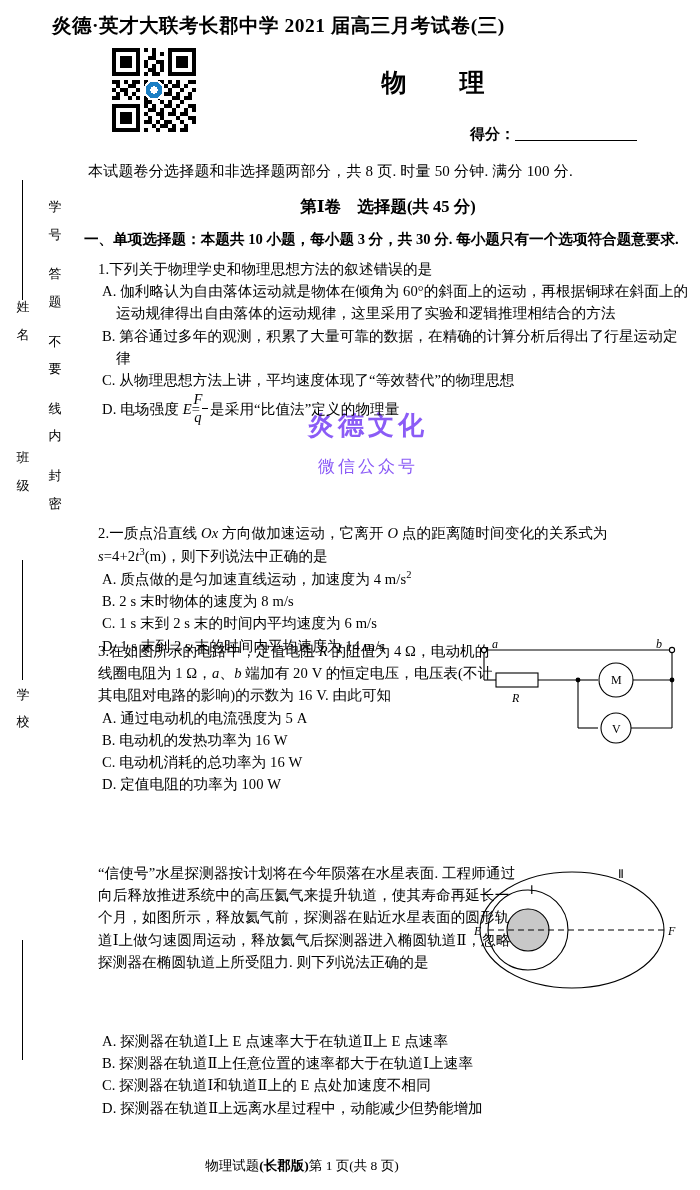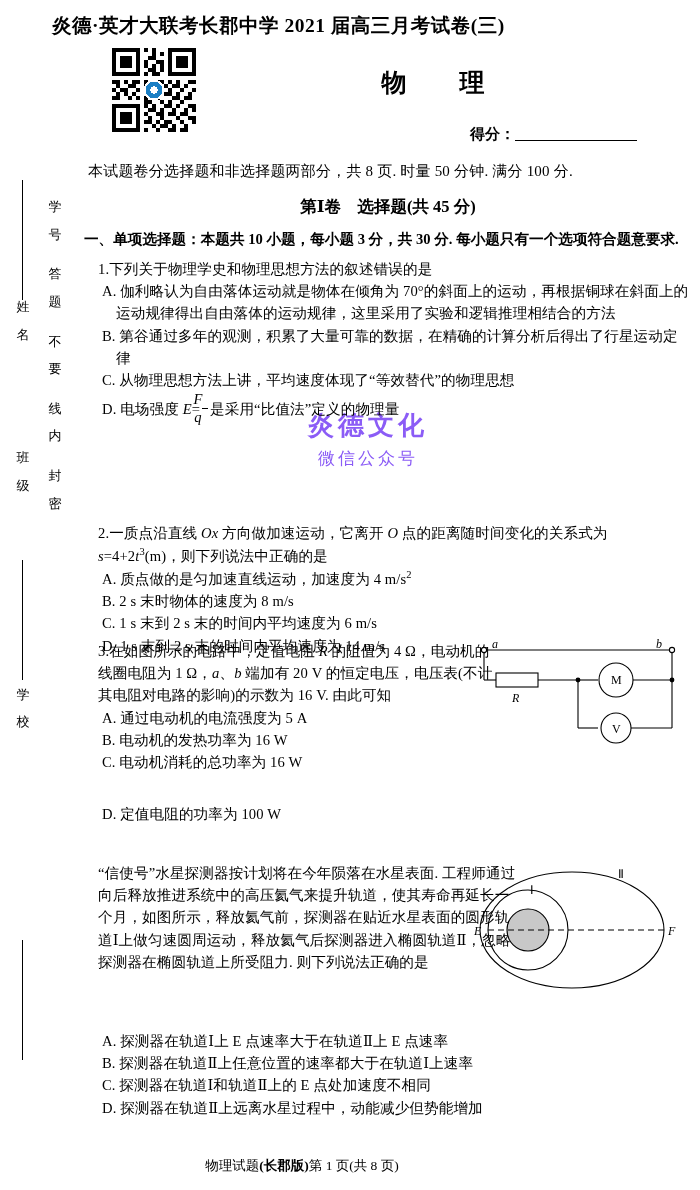--- a/index.html
+++ b/index.html
@@ -178,21 +178,21 @@
   .watermark {
     position: absolute;
     left: 268px;
     top: 408px;
     width: 200px;
     text-align: center;
     color: #8b5cf6;
     pointer-events: none;
   }
   .watermark .w1 { font-size: 26px; font-weight: bold; letter-spacing: 4px; }
-  .watermark .w2 { font-size: 17px; letter-spacing: 3px; margin-top: 4px; }
+  .watermark .w2 { font-size: 17px; letter-spacing: 3px; margin-top: 12px; }
 
   
   .footer {
     position: absolute;
     left: 0;
     top: 1157px;
     width: 604px;
     text-align: center;
     font-size: 13.5px;
   }
@@ -356,21 +356,21 @@
 
   <div class="watermark">
     <div class="w1">炎德文化</div>
     <div class="w2">微信公众号</div>
   </div>
 
   <div class="q" id="q1">
     <div class="stem hang">
       <span>1.</span><span>下列关于物理学史和物理思想方法的叙述错误的是</span>
     </div>
-    <div class="opt hang">A. 伽利略认为自由落体运动就是物体在倾角为 70°的斜面上的运动，再根据铜球在斜面上的运动规律得出自由落体的运动规律，这里采用了实验和逻辑推理相结合的方法</div>
+    <div class="opt hang">A. 伽利略认为自由落体运动就是物体在倾角为 60°的斜面上的运动，再根据铜球在斜面上的运动规律得出自由落体的运动规律，这里采用了实验和逻辑推理相结合的方法</div>
     <div class="opt hang">B. 第谷通过多年的观测，积累了大量可靠的数据，在精确的计算分析后得出了行星运动定律</div>
     <div class="opt hang">C. 从物理思想方法上讲，平均速度体现了“等效替代”的物理思想</div>
     <div class="opt hang">
       D. 电场强度 <span class="it">E</span>=<span class="frac"><span class="num">F</span><span class="den">q</span></span>是采用“比值法”定义的物理量
     </div>
   </div>
 
   <div class="q" id="q2">
     <div class="stem hang">
       <span>2.</span>一质点沿直线 <span class="it">Ox</span> 方向做加速运动，它离开 <span class="it">O</span> 点的距离随时间变化的关系式为 <span class="it">s</span>=4+2<span class="it">t</span><sup>3</sup>(m)，则下列说法中正确的是
@@ -381,21 +381,21 @@
     <div class="opt hang">D. 1 s 末到 2 s 末的时间内平均速度为 14 m/s</div>
   </div>
 
   <div class="q" id="q3">
     <div class="stem hang">
       <span>3.</span>在如图所示的电路中，定值电阻 <span class="it">R</span> 的阻值为 4 Ω，电动机的线圈电阻为 1 Ω，<span class="it">a</span>、<span class="it">b</span> 端加有 20 V 的恒定电压，电压表(不计其电阻对电路的影响)的示数为 16 V. 由此可知
     </div>
     <div class="opt hang" style="width:420px;">A. 通过电动机的电流强度为 5 A</div>
     <div class="opt hang" style="width:420px;">B. 电动机的发热功率为 16 W</div>
     <div class="opt hang" style="width:420px;">C. 电动机消耗的总功率为 16 W</div>
-    <div class="opt hang" style="width:420px;margin-top:30px;">D. 定值电阻的功率为 100 W</div>
+    <div class="opt hang" style="width:420px;">D. 定值电阻的功率为 100 W</div>
   </div>
 
   <div class="fig-circuit">
     <svg width="216" height="140" viewBox="0 0 216 140">
       <g stroke="#000" stroke-width="1.1" fill="none">
 
         <line x1="14" y1="14" x2="202" y2="14"></line>
 
         <line x1="14" y1="14" x2="14" y2="44"></line>
         <line x1="202" y1="14" x2="202" y2="44"></line>

